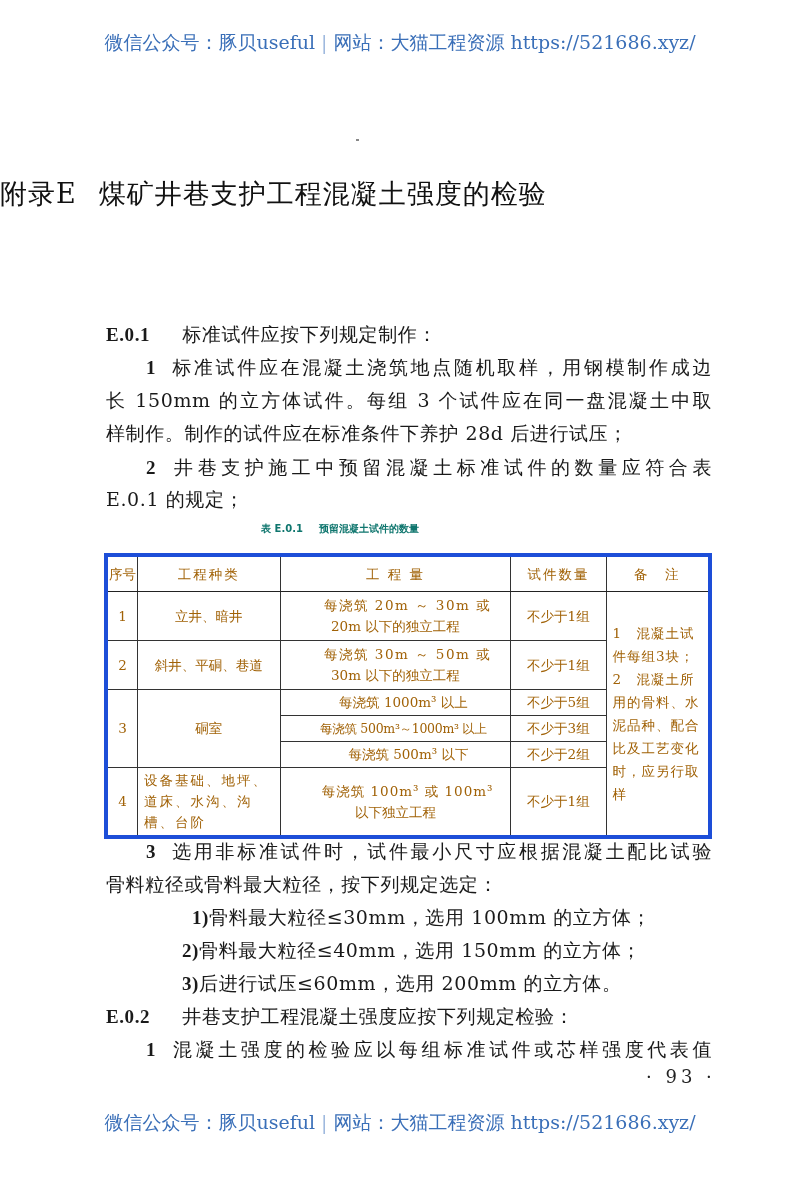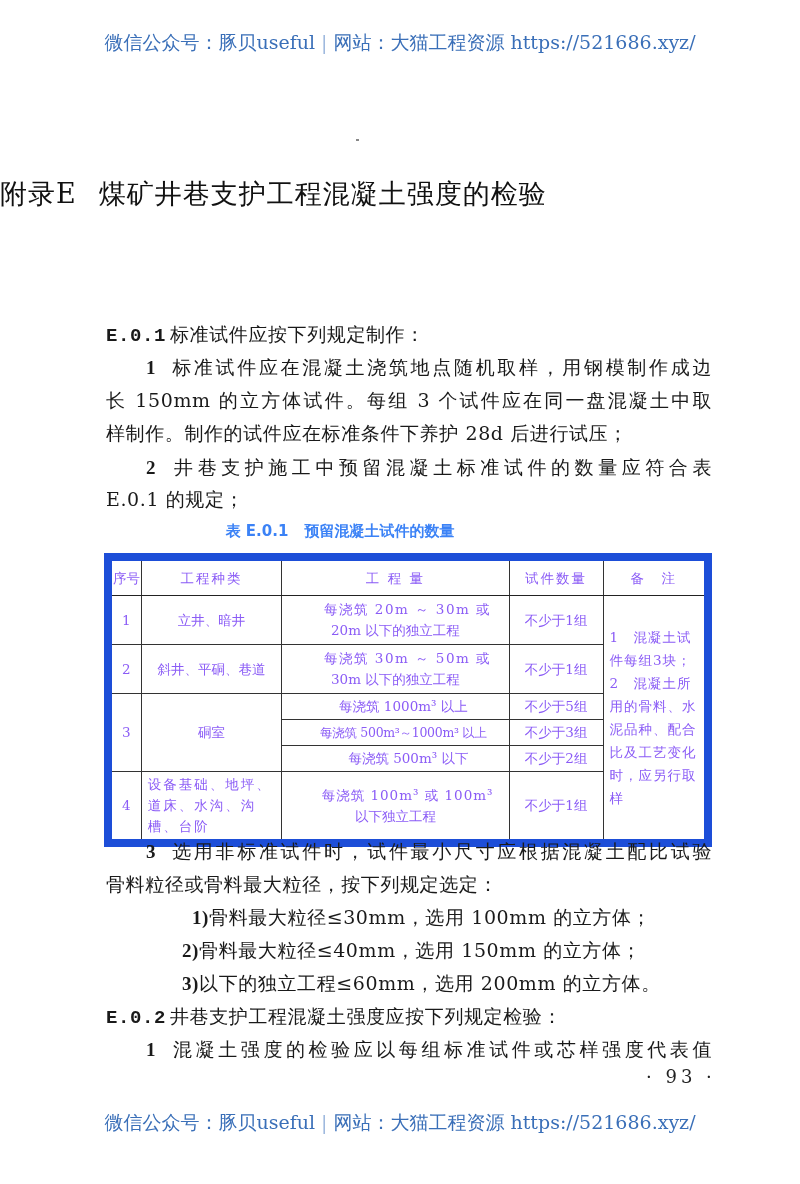--- a/index.html
+++ b/index.html
@@ -16,32 +16,32 @@
   .wm-top { top:30px; }
   .wm-bottom { top:1110px; }
   .dot-mark { position:absolute; left:356px; top:139px; width:3px; height:2px; background:#888; }
   .title {
     position:absolute; top:176px; left:0; width:800px; text-align:left;
     font-size:27px; letter-spacing:1px; color:#111;
   }
   .title .gap { display:inline-block; width:22px; }
   .line { position:absolute; font-size:19px; white-space:nowrap; letter-spacing:0.6px; color:#1a1a1a; }
   .bold { font-weight:bold; font-family:"Liberation Serif","DejaVu Serif",serif; }
-  .clause-no { font-weight:bold; font-family:Liberation Mono, monospace; margin-right:4px; }
+  .clause-no { font-weight:bold; font-family:Liberation Serif, serif; margin-right:32px; }
   .item-no { font-weight:bold; font-family:"Liberation Serif","DejaVu Serif",serif; margin-right:14px; }
   .justify { text-align:justify; text-align-last:justify; }
   .tbl-caption {
     position:absolute; top:522px; left:0; width:680px; text-align:center;
-    font-size:15px; font-weight:bold; font-family:"DejaVu Sans","Liberation Sans",sans-serif; color:#3b82f6;
+    font-size:10px; font-weight:bold; font-family:"DejaVu Sans","Liberation Sans",sans-serif; color:#0f766e;
   }
   .tbl-caption .gap { display:inline-block; width:16px; }
   table.spec {
     position:absolute; left:104px; top:553px; width:608px; border-collapse:collapse;
-    font-size:13.5px; color:#8b5cf6; font-family:"DejaVu Serif","Liberation Serif",serif;
-    border:8px solid #1d4ed8;
+    font-size:13.5px; color:#a16207; font-family:"DejaVu Serif","Liberation Serif",serif;
+    border:4px solid #1d4ed8;
   }
   table.spec td, table.spec th {
     border:1px solid #333; padding:2px 6px; font-weight:normal; vertical-align:middle; line-height:21px;
   }
   table.spec th { height:30px; text-align:center; letter-spacing:2px; border-bottom:1.5px solid #222; }
   .c-idx { width:30px; text-align:center; padding:0 !important; }
   .c-type { width:135px; text-align:center; }
   .c-qty { width:200px; text-align:center; }
   .c-num { width:86px; text-align:center; }
   .c-note { width:92px; text-align:left; letter-spacing:1px; line-height:23px !important; }
@@ -144,21 +144,21 @@
 </div>
 <div class="line" style="left:106px; top:872px;">骨料粒径或骨料最大粒径，按下列规定选定：</div>
 
 <div class="line" style="left:192px; top:905px;">
   <span class="bold">1)</span><span>骨料最大粒径≤30mm，选用 100mm 的立方体；</span>
 </div>
 <div class="line" style="left:182px; top:938px;">
   <span class="bold">2)</span><span>骨料最大粒径≤40mm，选用 150mm 的立方体；</span>
 </div>
 <div class="line" style="left:182px; top:971px;">
-  <span class="bold">3)</span><span>以下的独立工程≤60mm，选用 200mm 的立方体。</span>
+  <span class="bold">3)</span><span>后进行试压≤60mm，选用 200mm 的立方体。</span>
 </div>
 
 <div class="line" style="left:106px; top:1004px;">
   <span class="clause-no">E.0.2</span><span>井巷支护工程混凝土强度应按下列规定检验：</span>
 </div>
 <div class="line justify" style="left:106px; top:1037px; width:606px;">
   <span style="display:inline-block; width:40px;"></span><span class="item-no">1</span><span>混凝土强度的检验应以每组标准试件或芯样强度代表值</span>
 </div>
 
 <div class="page-no">· 93 ·</div>

